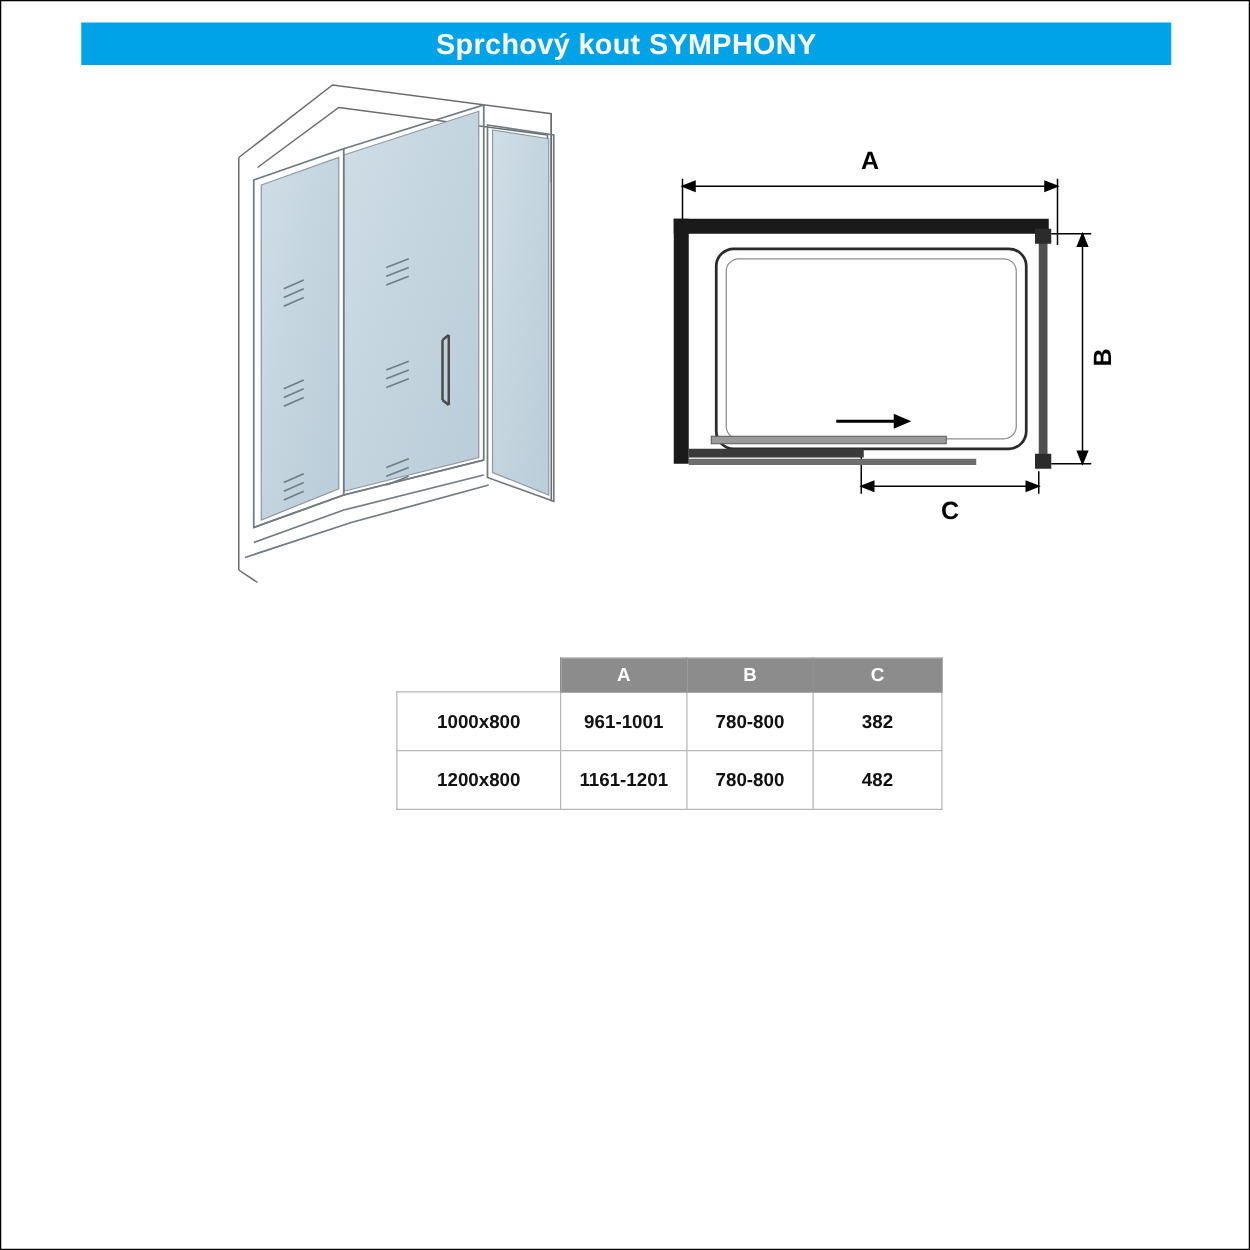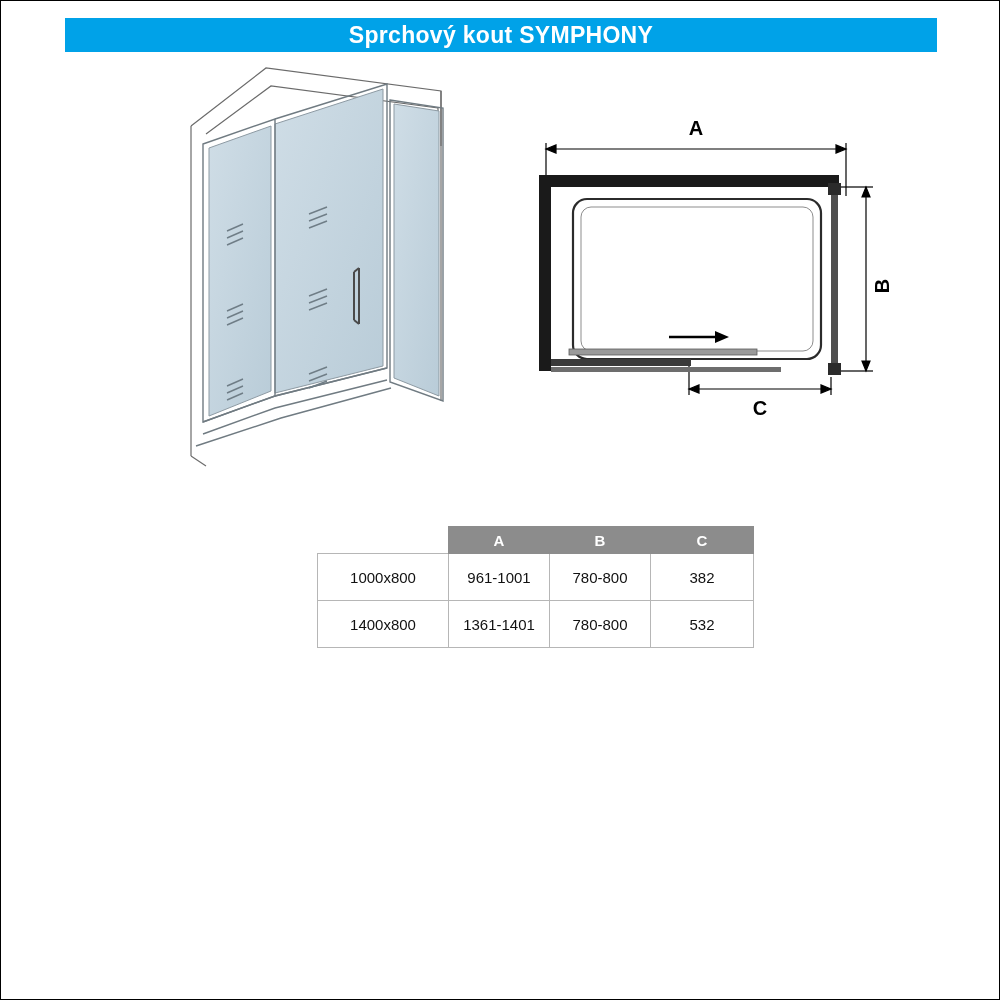--- a/index.html
+++ b/index.html
@@ -64,21 +64,21 @@
     top: 525px;
     border-collapse: collapse;
     font-family: "Liberation Sans", sans-serif;
   }
   .spec-table td, .spec-table th {
     border: 1px solid #b6b6b6;
     font-size: 15px;
     color: #111;
     text-align: center;
     padding: 0;
-    font-weight: normal;
+    font-weight: bold;
   }
   .spec-table thead th {
     background: #8c8c8c;
     color: #ffffff;
     height: 26px;
     font-size: 15px;
     border: 1px solid #8c8c8c;
     font-weight: bold;
   }
   .spec-table thead th.blank-head {
@@ -237,21 +237,21 @@
       </tr>
     </thead>
     <tbody>
       <tr>
         <td class="col-size">1000x800</td>
         <td class="col-a">961-1001</td>
         <td class="col-b">780-800</td>
         <td class="col-c">382</td>
       </tr>
       <tr>
-        <td class="col-size">1400x800</td>
-        <td class="col-a">1361-1401</td>
+        <td class="col-size">1200x800</td>
+        <td class="col-a">1161-1201</td>
         <td class="col-b">780-800</td>
-        <td class="col-c">532</td>
+        <td class="col-c">482</td>
       </tr>
     </tbody>
   </table>
 
 </div>
 
 </body></html>

